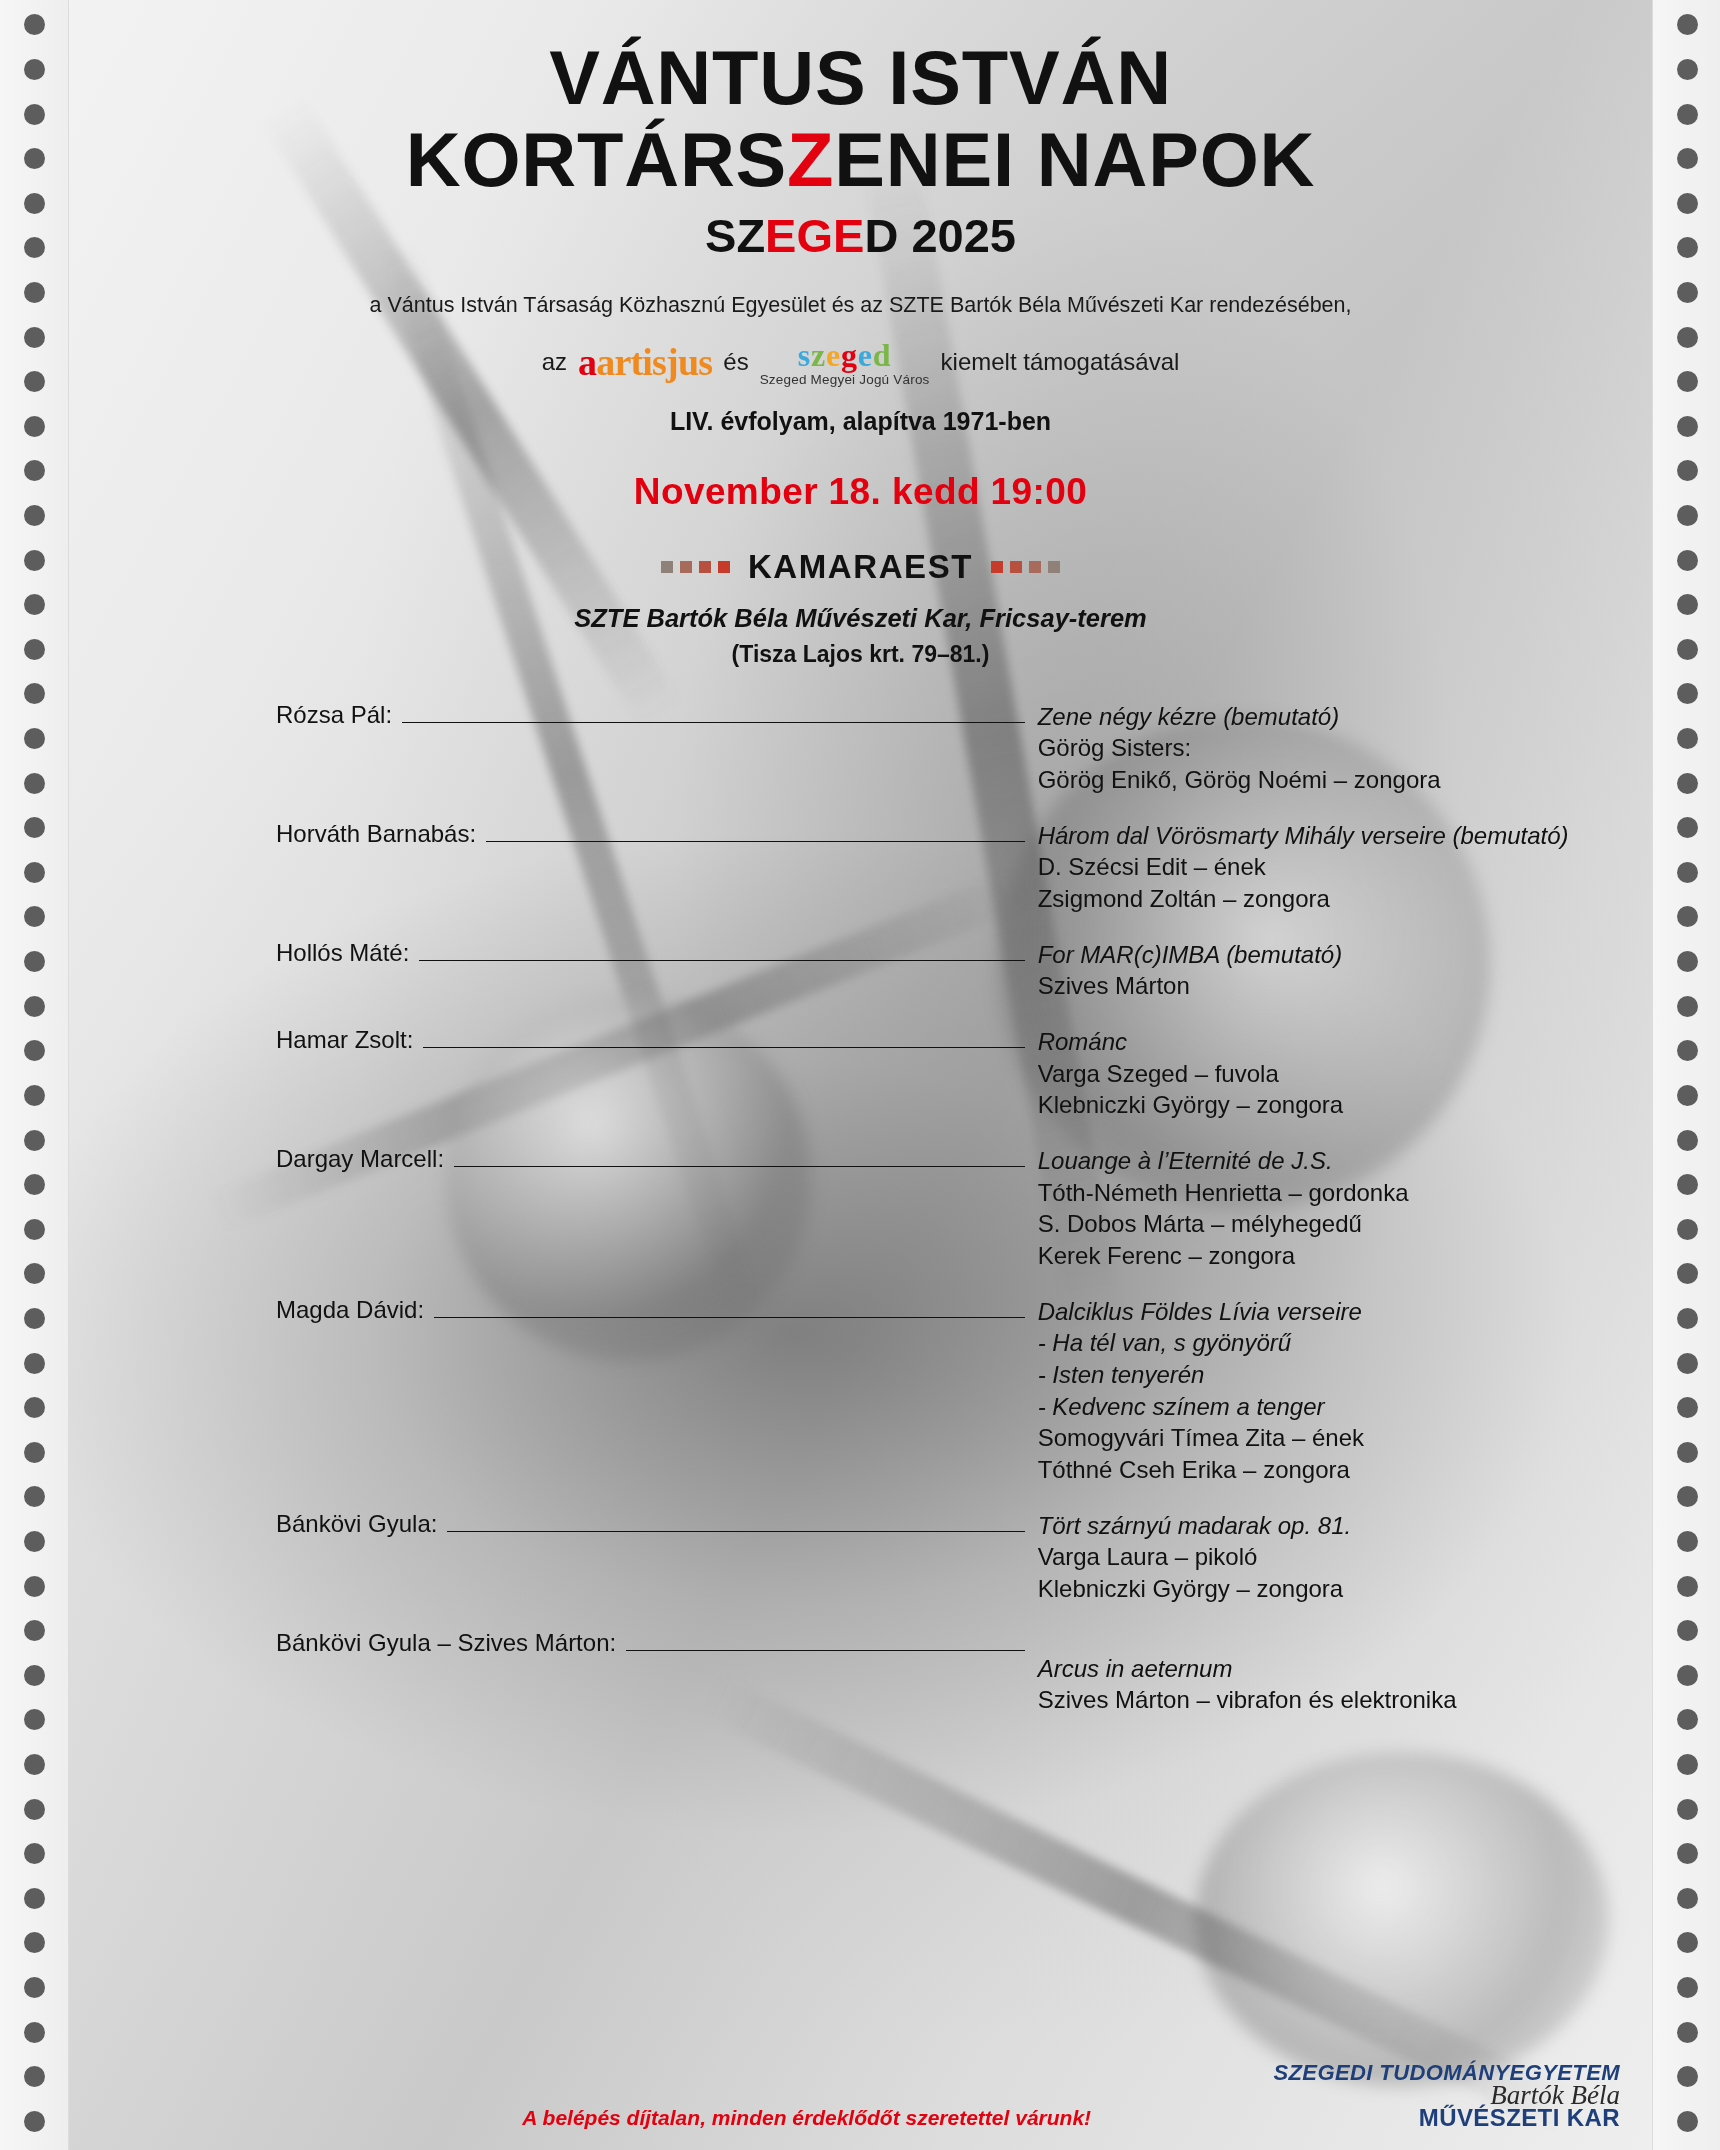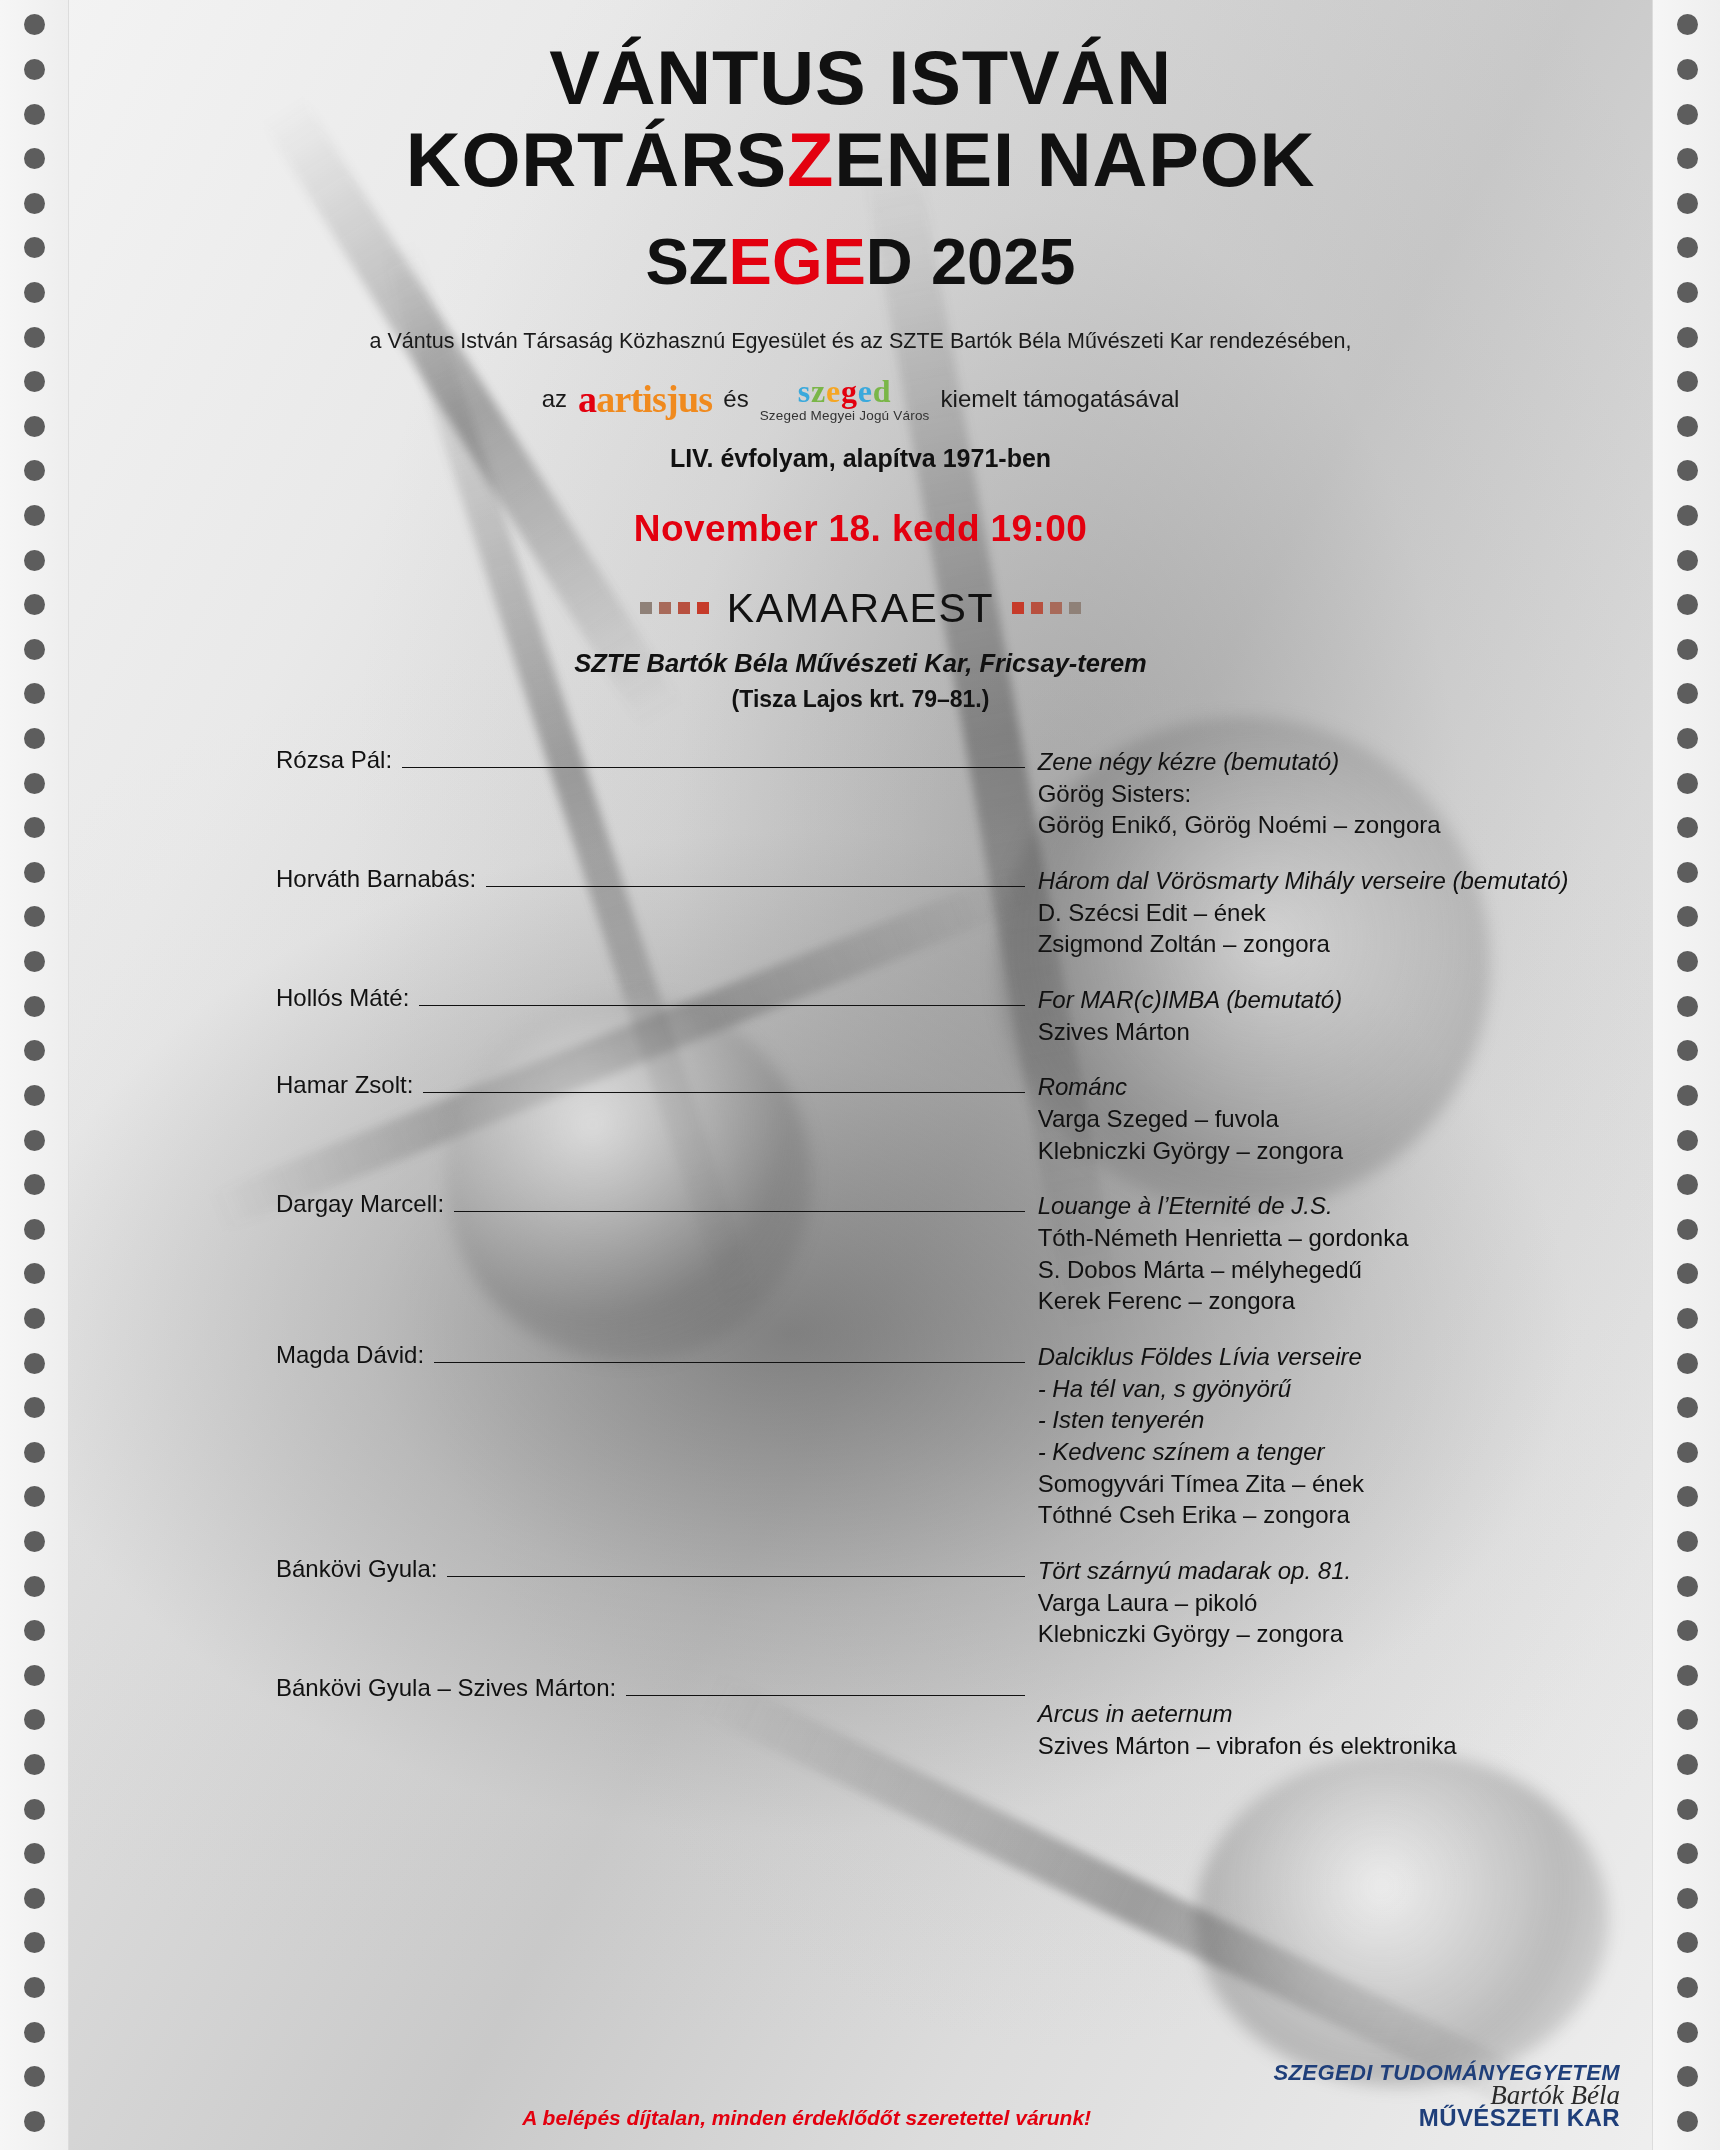--- a/index.html
+++ b/index.html
@@ -67,24 +67,24 @@
   .title1, .title2 {
     font-weight: bold;
     font-size: 76px;
     letter-spacing: 0.8px;
     color: #111111;
     line-height: 1.08;
   }
   .title2 .hl { color: #e3000f; }
   .title3 {
     font-weight: bold;
-    font-size: 65px;
+    font-size: 47px;
     color: #111111;
     line-height: 1.25;
-    margin-top: 20px;
+    margin-top: 6px;
   }
   .title3 .hl { color: #e3000f; }
 
   .organizer {
     text-align: center;
     font-size: 21.5px;
     color: #1a1a1a;
     margin-top: 27px;
   }
   .sponsors {
@@ -141,22 +141,22 @@
   }
 
   .event-row {
     display: flex;
     align-items: center;
     justify-content: center;
     gap: 17.5px;
     margin-top: 35px;
   }
   .event-name {
-    font-size: 41px;
-    font-weight: normal;
+    font-size: 33px;
+    font-weight: bold;
     color: #111111;
     letter-spacing: 1.6px;
   }
   .dots { display: flex; gap: 7.2px; align-items: center; }
   .dot { width: 12px; height: 12px; background: #c63b2a; }
   .dot.d2 { background: #b8503f; }
   .dot.d3 { background: #a86a5a; }
   .dot.d4 { background: #8f8178; }
 
   .venue {

